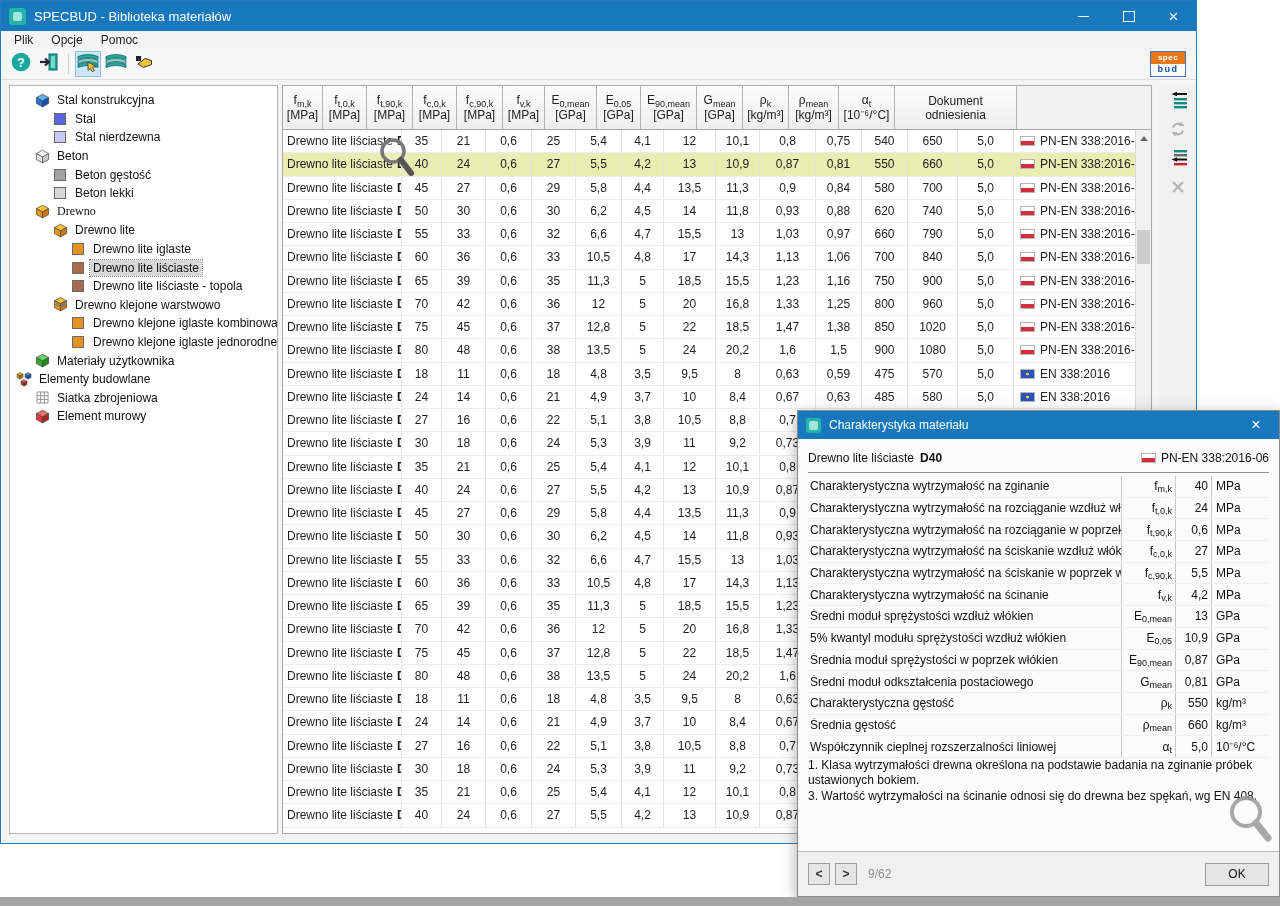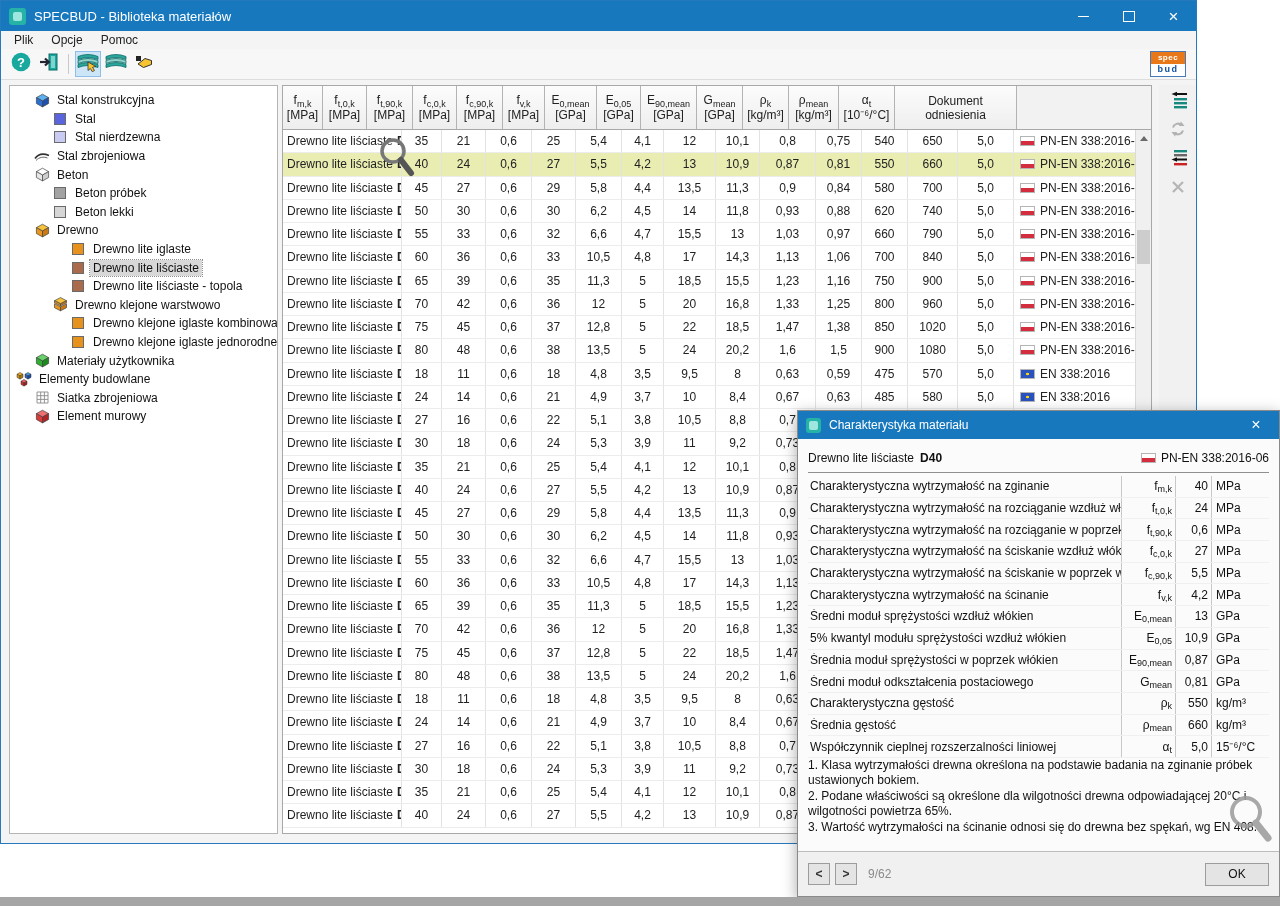--- a/index.html
+++ b/index.html
@@ -192,58 +192,59 @@
         <span class="tlabel">Stal</span>
       </div>
       <div class="titem" style="padding-left: 42px;">
         <span class="ticon">
           <span class="sqi" style="background:#c9cbf2"></span>
         </span>
         <span class="tlabel">Stal nierdzewna</span>
       </div>
       <div class="titem" style="padding-left: 24px;">
         <span class="ticon">
-          <svg width="16" height="15" viewBox="0 0 16 15">
-            <path d="M1,9.5 C4.5,4.5 10,4.5 15,6.5" stroke="#333" stroke-width="1.7" fill="none"></path>
-            <path d="M2,11.5 C5,8 10,7.5 13.5,9" stroke="#666" stroke-width="1" fill="none"></path>
-          </svg>
-        </span>
-        <span class="tlabel">Stal zbrojeniowa</span>
-      </div>
-      <div class="titem" style="padding-left: 24px;">
-        <span class="ticon">
           <svg width="15" height="15" viewBox="0 0 15 15">
             <polygon points="7.5,1.2 13.6,4.6 7.5,8 1.4,4.6" fill="#ffffff" stroke="#444" stroke-width="0.7"></polygon>
             <polygon points="1.4,4.6 7.5,8 7.5,13.9 1.4,10.5" fill="#e7e7e7" stroke="#444" stroke-width="0.7"></polygon>
             <polygon points="13.6,4.6 7.5,8 7.5,13.9 13.6,10.5" fill="#cfcfcf" stroke="#444" stroke-width="0.7"></polygon>
           </svg>
         </span>
         <span class="tlabel">Beton</span>
       </div>
       <div class="titem" style="padding-left: 42px;">
         <span class="ticon">
           <span class="sqi" style="background:#a2a2a2"></span>
         </span>
-        <span class="tlabel">Beton próbek</span>
+        <span class="tlabel">Beton gęstość</span>
       </div>
       <div class="titem" style="padding-left: 42px;">
         <span class="ticon">
           <span class="sqi" style="background:#d6d6d6"></span>
         </span>
         <span class="tlabel">Beton lekki</span>
       </div>
-      <div class="titem" style="padding-left: 24px;">
+      <div class="titem" style="padding-left: 24px; font-family: Liberation Serif, serif;">
         <span class="ticon">
           <svg width="15" height="15" viewBox="0 0 15 15">
             <polygon points="7.5,1.2 13.6,4.6 7.5,8 1.4,4.6" fill="#f6c23c" stroke="#444" stroke-width="0.7"></polygon>
             <polygon points="1.4,4.6 7.5,8 7.5,13.9 1.4,10.5" fill="#e8971c" stroke="#444" stroke-width="0.7"></polygon>
             <polygon points="13.6,4.6 7.5,8 7.5,13.9 13.6,10.5" fill="#c97a14" stroke="#444" stroke-width="0.7"></polygon>
           </svg>
         </span>
         <span class="tlabel">Drewno</span>
+      </div>
+      <div class="titem" style="padding-left: 42px;">
+        <span class="ticon">
+          <svg width="15" height="15" viewBox="0 0 15 15">
+            <polygon points="7.5,1.2 13.6,4.6 7.5,8 1.4,4.6" fill="#f6c23c" stroke="#444" stroke-width="0.7"></polygon>
+            <polygon points="1.4,4.6 7.5,8 7.5,13.9 1.4,10.5" fill="#e8971c" stroke="#444" stroke-width="0.7"></polygon>
+            <polygon points="13.6,4.6 7.5,8 7.5,13.9 13.6,10.5" fill="#c97a14" stroke="#444" stroke-width="0.7"></polygon>
+          </svg>
+        </span>
+        <span class="tlabel">Drewno lite</span>
       </div>
       <div class="titem" style="padding-left: 60px;">
         <span class="ticon">
           <span class="sqi" style="background:#e8921e"></span>
         </span>
         <span class="tlabel">Drewno lite iglaste</span>
       </div>
       <div class="titem tsel" style="padding-left: 60px;">
         <span class="ticon">
           <span class="sqi" style="background:#aa6a4c"></span>
@@ -1035,26 +1036,25 @@
         <div class="prow">
           <div class="pdesc">Średnia gęstość</div>
           <div class="psym">ρ<span class="sb">mean</span></div>
           <div class="pval">660</div>
           <div class="punit">kg/m³</div>
         </div>
         <div class="prow">
           <div class="pdesc">Współczynnik cieplnej rozszerzalności liniowej</div>
           <div class="psym">α<span class="sb">t</span></div>
           <div class="pval">5,0</div>
-          <div class="punit">15⁻⁶/°C</div>
+          <div class="punit">10⁻⁶/°C</div>
         </div>
       </div>
     <div>
         <div class="cline">1. Klasa wytrzymałości drewna określona na podstawie badania na zginanie próbek ustawionych bokiem.</div>
-        <div class="cline">2. Podane właściwości są określone dla wilgotności drewna odpowiadającej 20°C i wilgotności powietrza 65%.</div>
         <div class="cline">3. Wartość wytrzymałości na ścinanie odnosi się do drewna bez spękań, wg EN 408.</div>
       </div>
     <svg class="dmag" width="46" height="50" viewBox="0 0 46 50">
       <circle cx="19" cy="19" r="14" fill="none" stroke="#9a9a9a" stroke-width="4"></circle>
       <line x1="29" y1="30" x2="41" y2="45" stroke="#9a9a9a" stroke-width="7" stroke-linecap="round"></line>
     </svg>
   </div>
   <div class="dfooter">
     <div class="navbtn">
         <span>&lt;</span>

